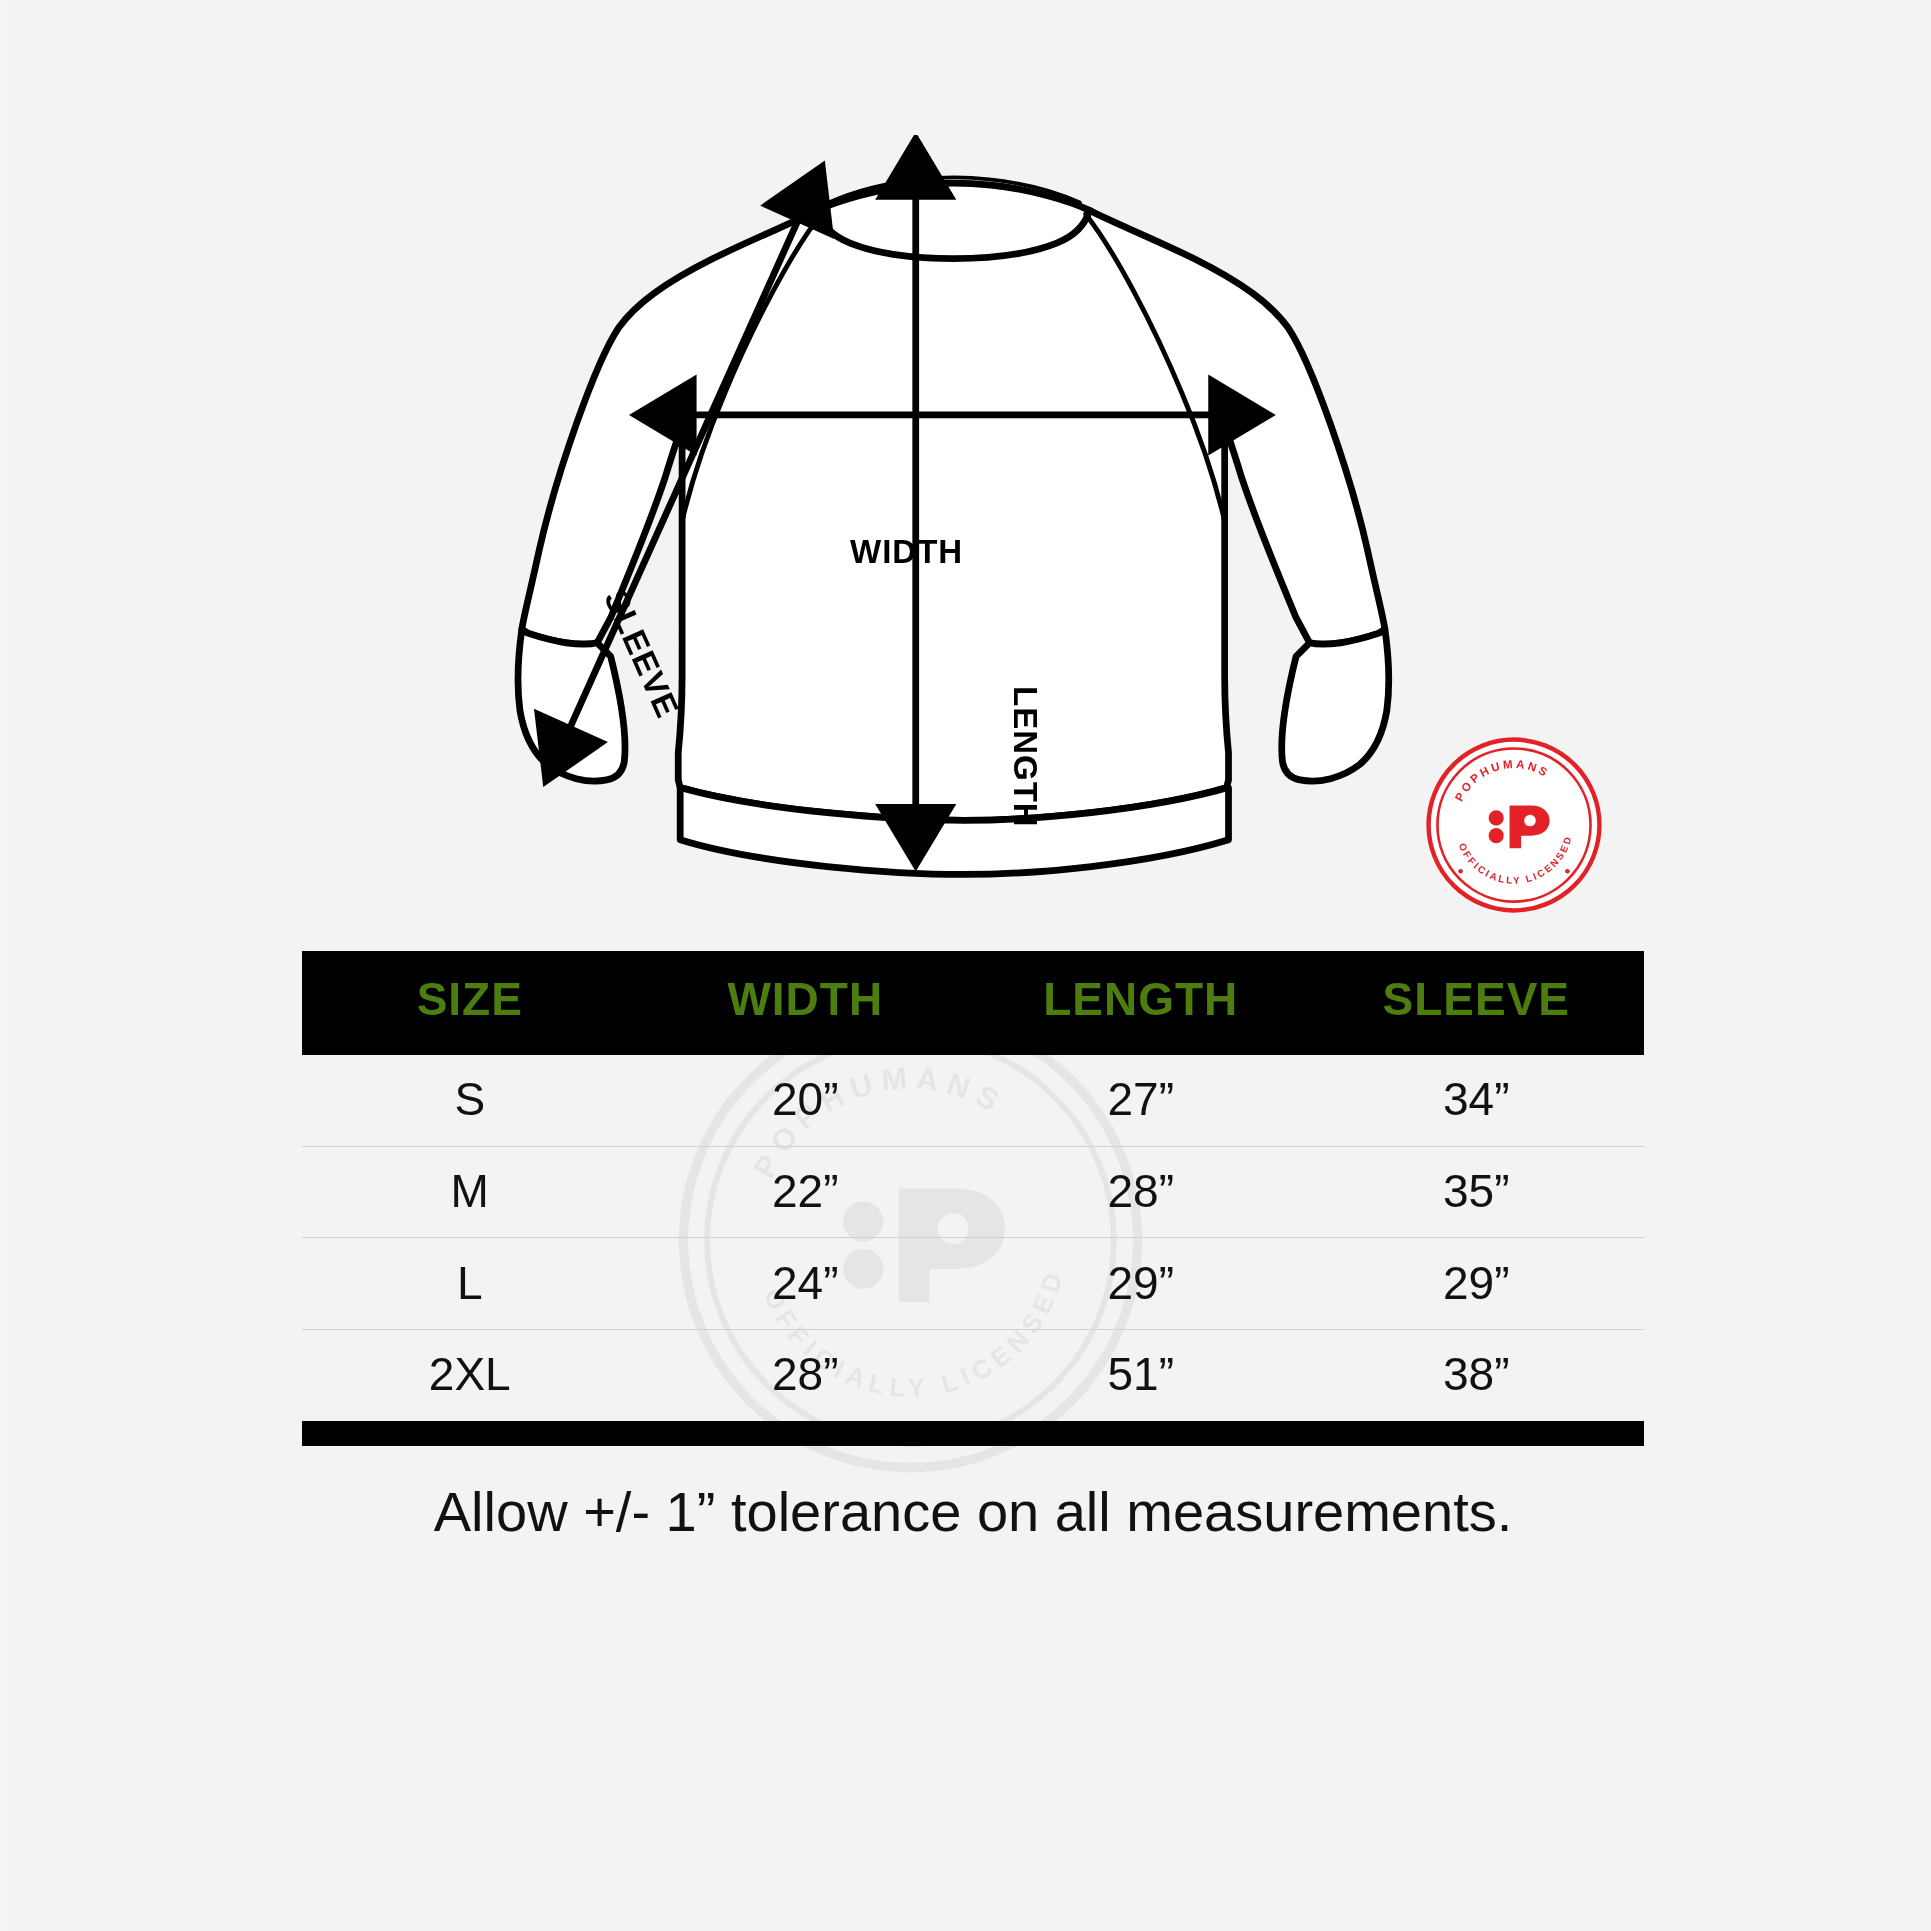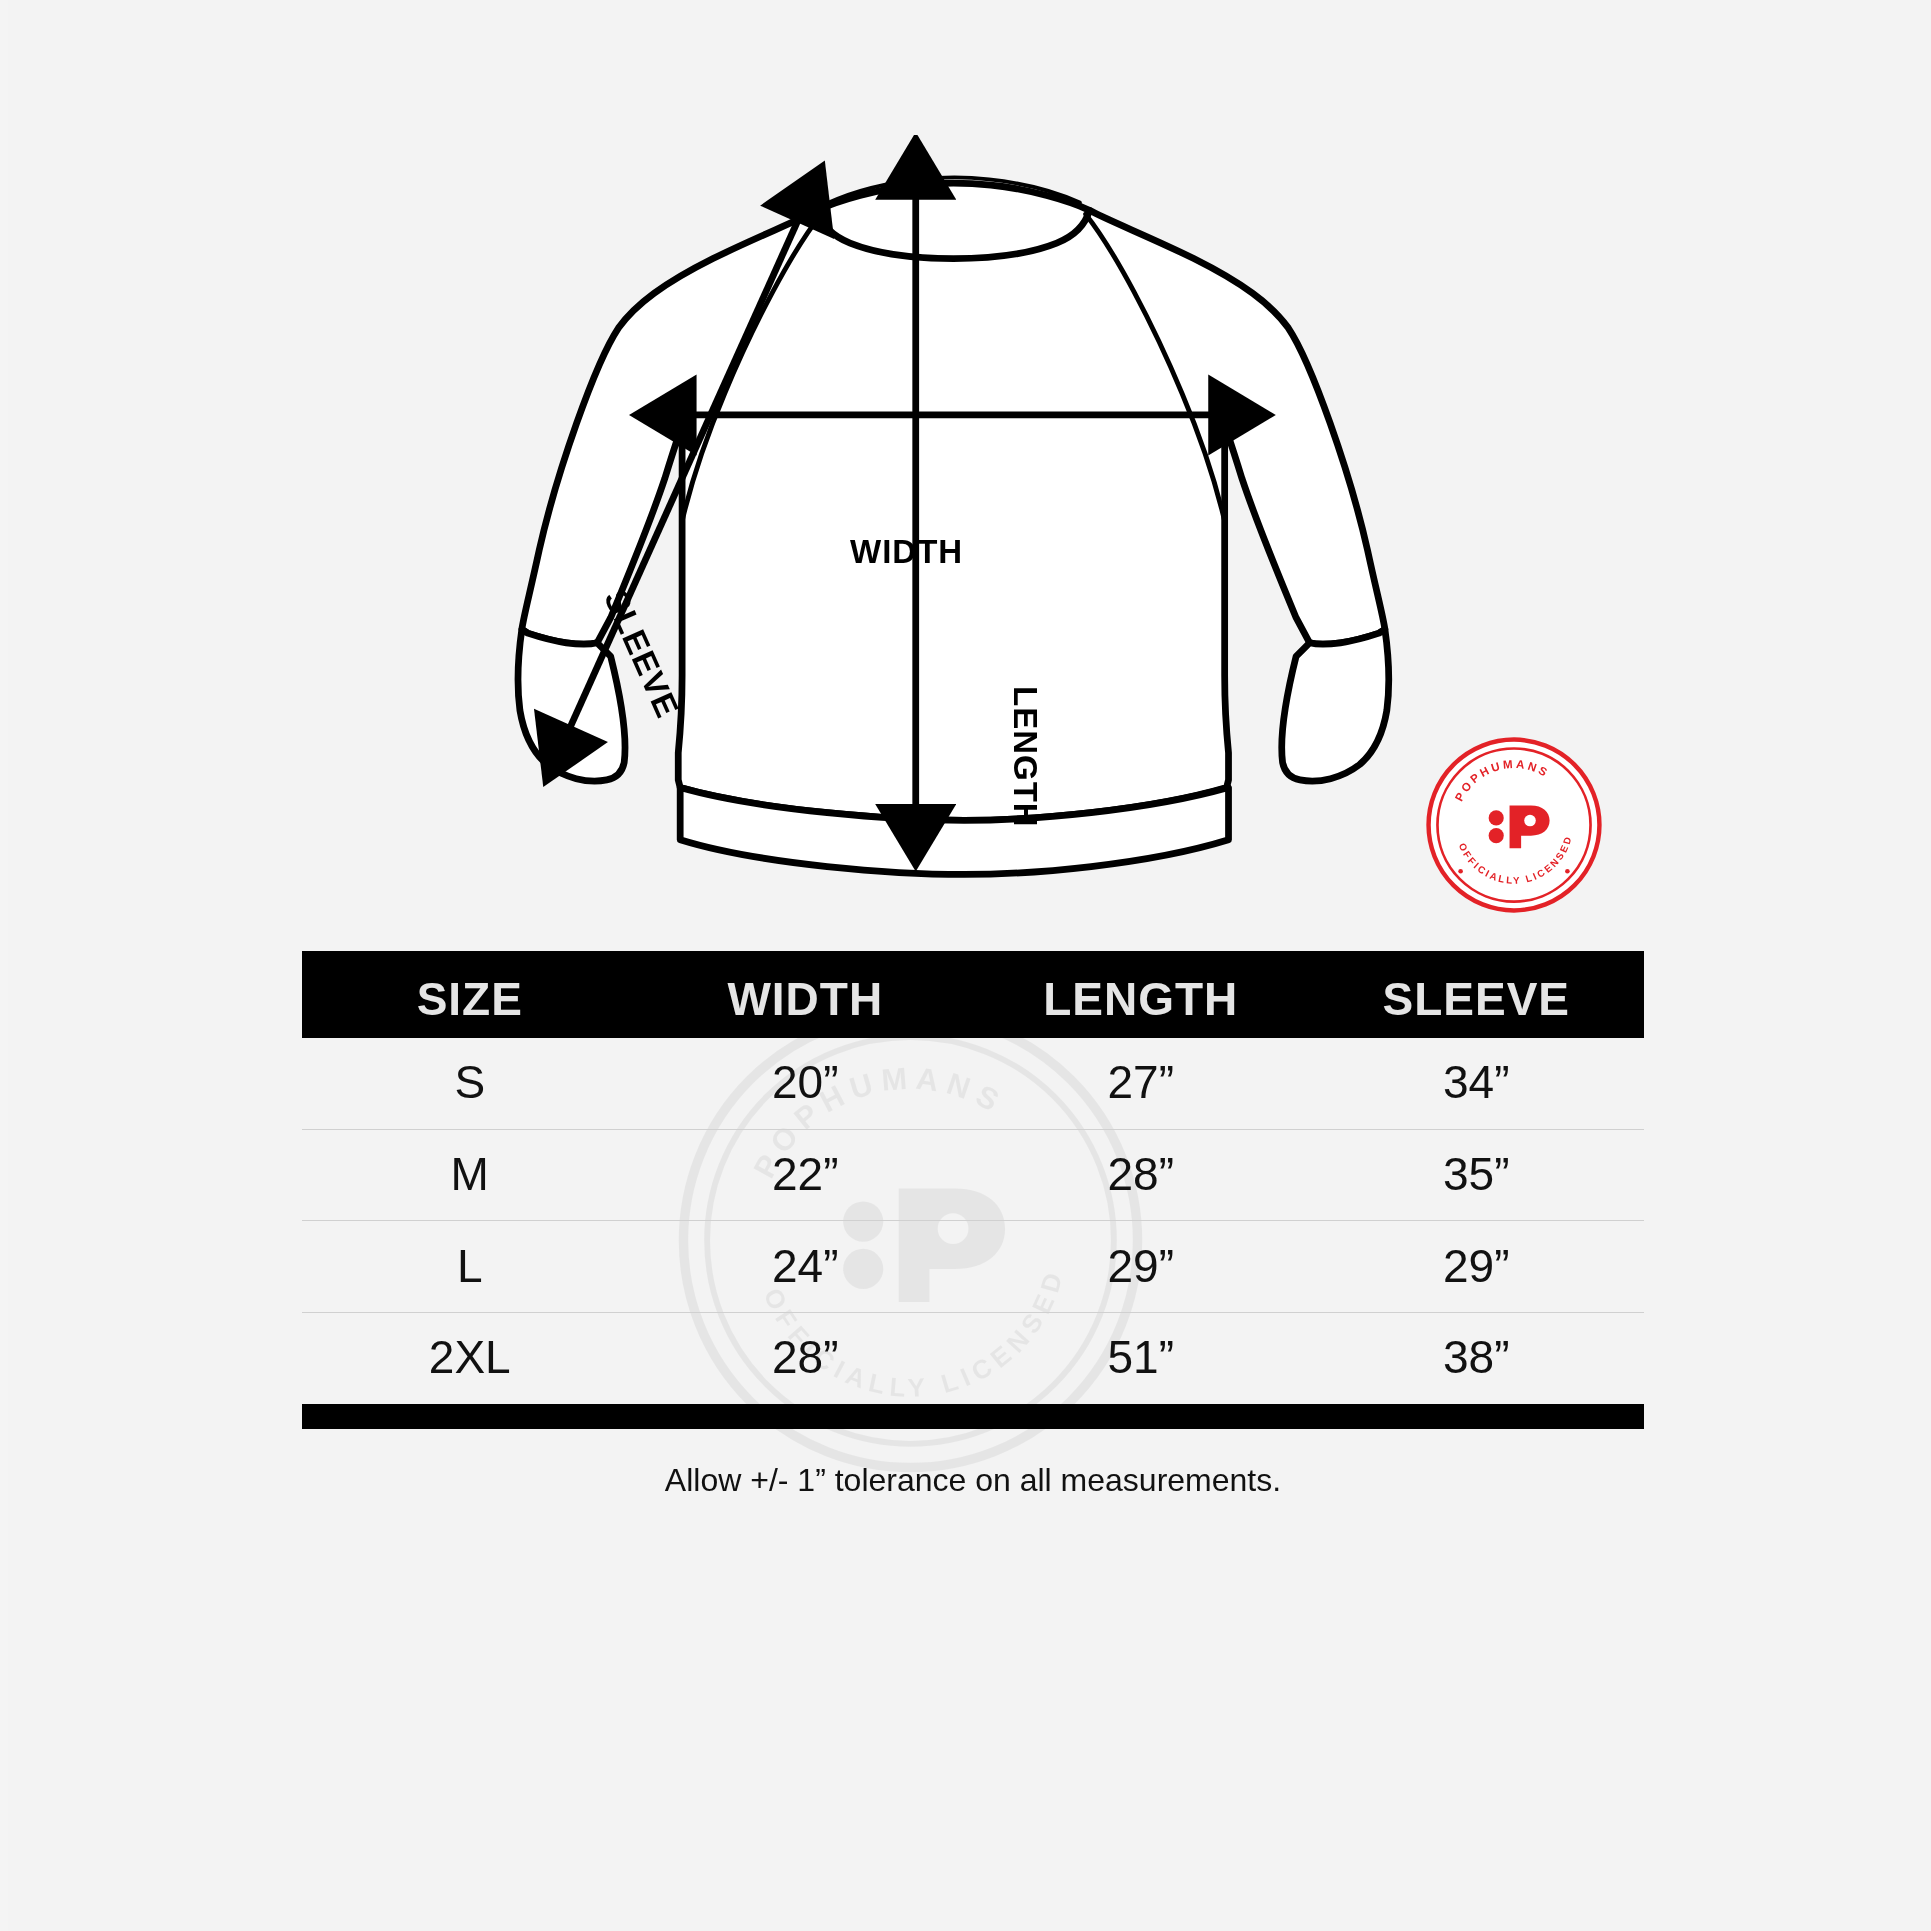--- a/index.html
+++ b/index.html
@@ -84,25 +84,25 @@
     top: 951px;
     width: 1342px;
   }
   table.sizes {
     border-collapse: collapse;
     width: 100%;
     table-layout: fixed;
   }
   table.sizes thead th {
     background: #000;
-    color: #e5e5e5;
+    color: #4d7c0f;
     font-size: 46px;
     font-weight: bold;
     letter-spacing: 1px;
-    padding: 21px 0 12px 0;
+    padding: 21px 0 29px 0;
     text-align: center;
     font-family: "Liberation Sans", sans-serif;
   }
   table.sizes tbody td {
     font-size: 46px;
     color: #111;
     text-align: center;
     padding: 17.4px 0 19.3px 0;
     border-bottom: 1.9px solid #d0d0d0;
     font-family: "Liberation Sans", sans-serif;
@@ -111,21 +111,21 @@
     border-bottom: none;
   }
   #table-bottom-bar {
     height: 25px;
     background: #000;
     width: 100%;
   }
   #tolerance-note {
     margin-top: 33px;
     text-align: center;
-    font-size: 32px;
+    font-size: 56px;
     color: #111;
     font-family: "Liberation Sans", sans-serif;
   }
 
   
   #watermark {
     position: absolute;
     left: 666px;
     top: 1004px;
     width: 473px;

